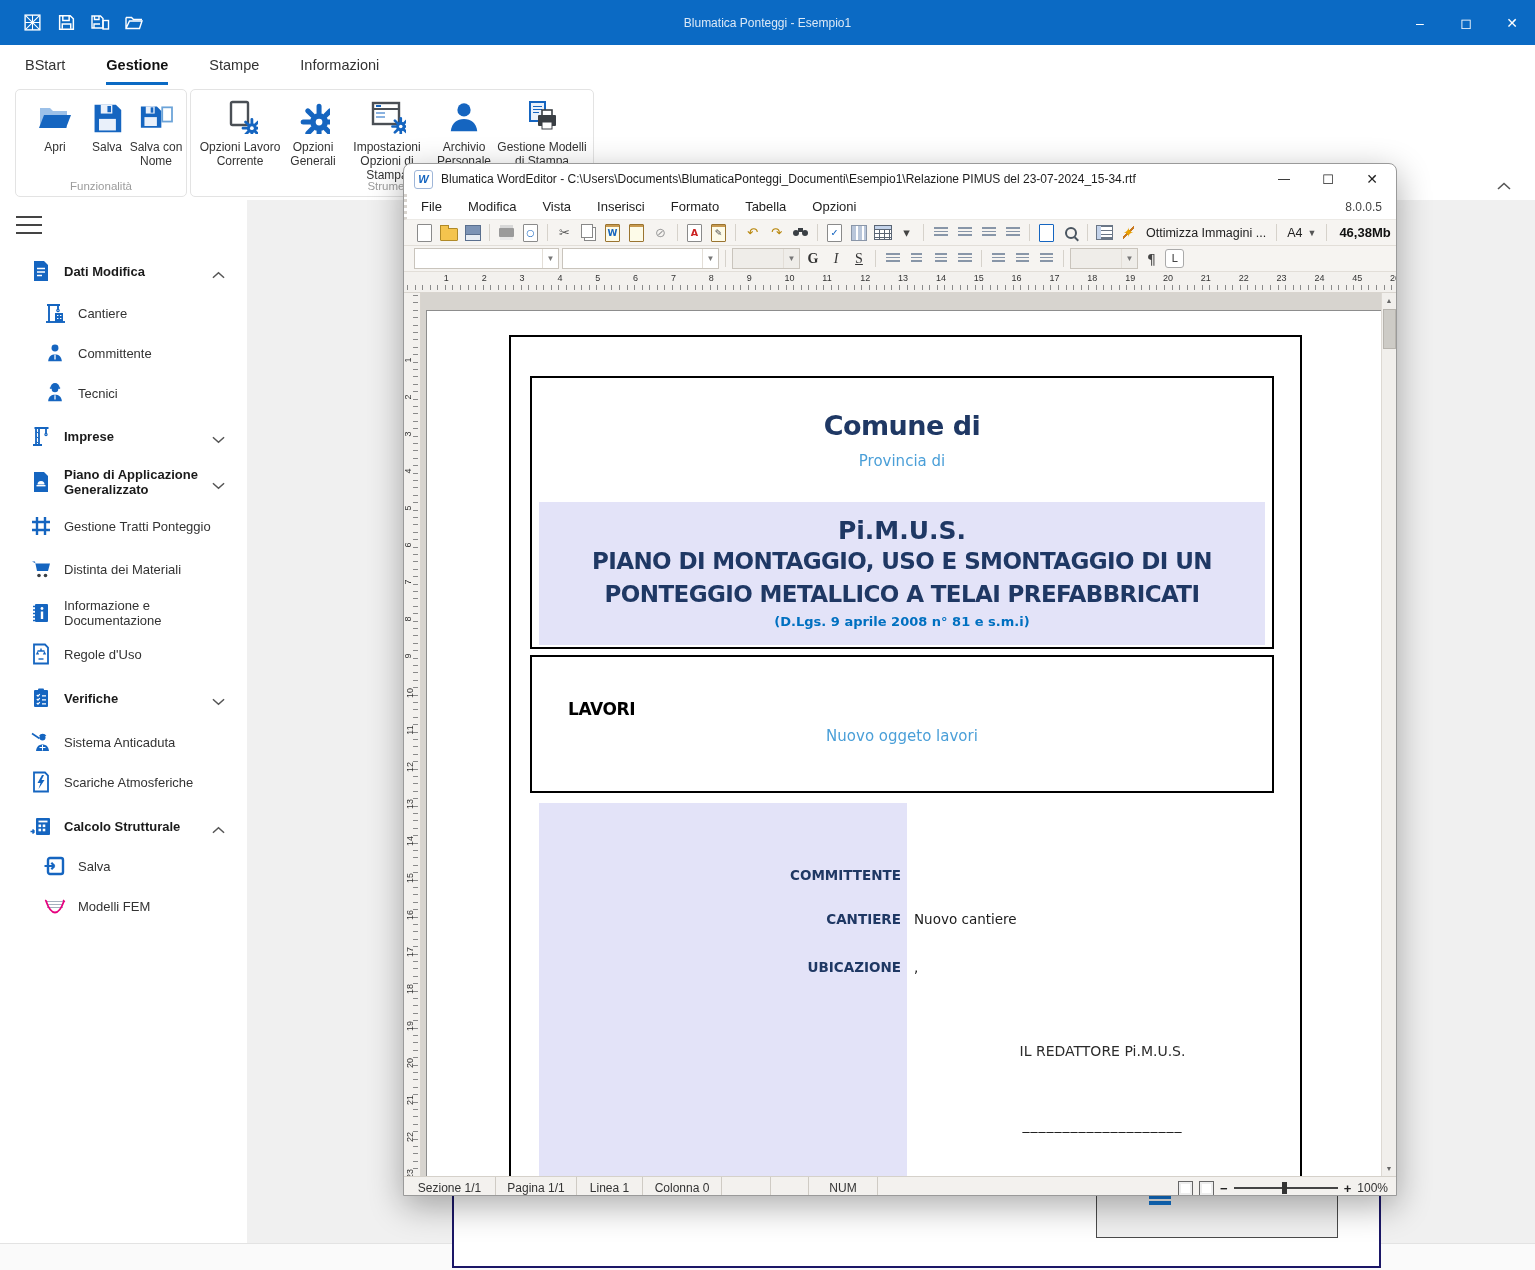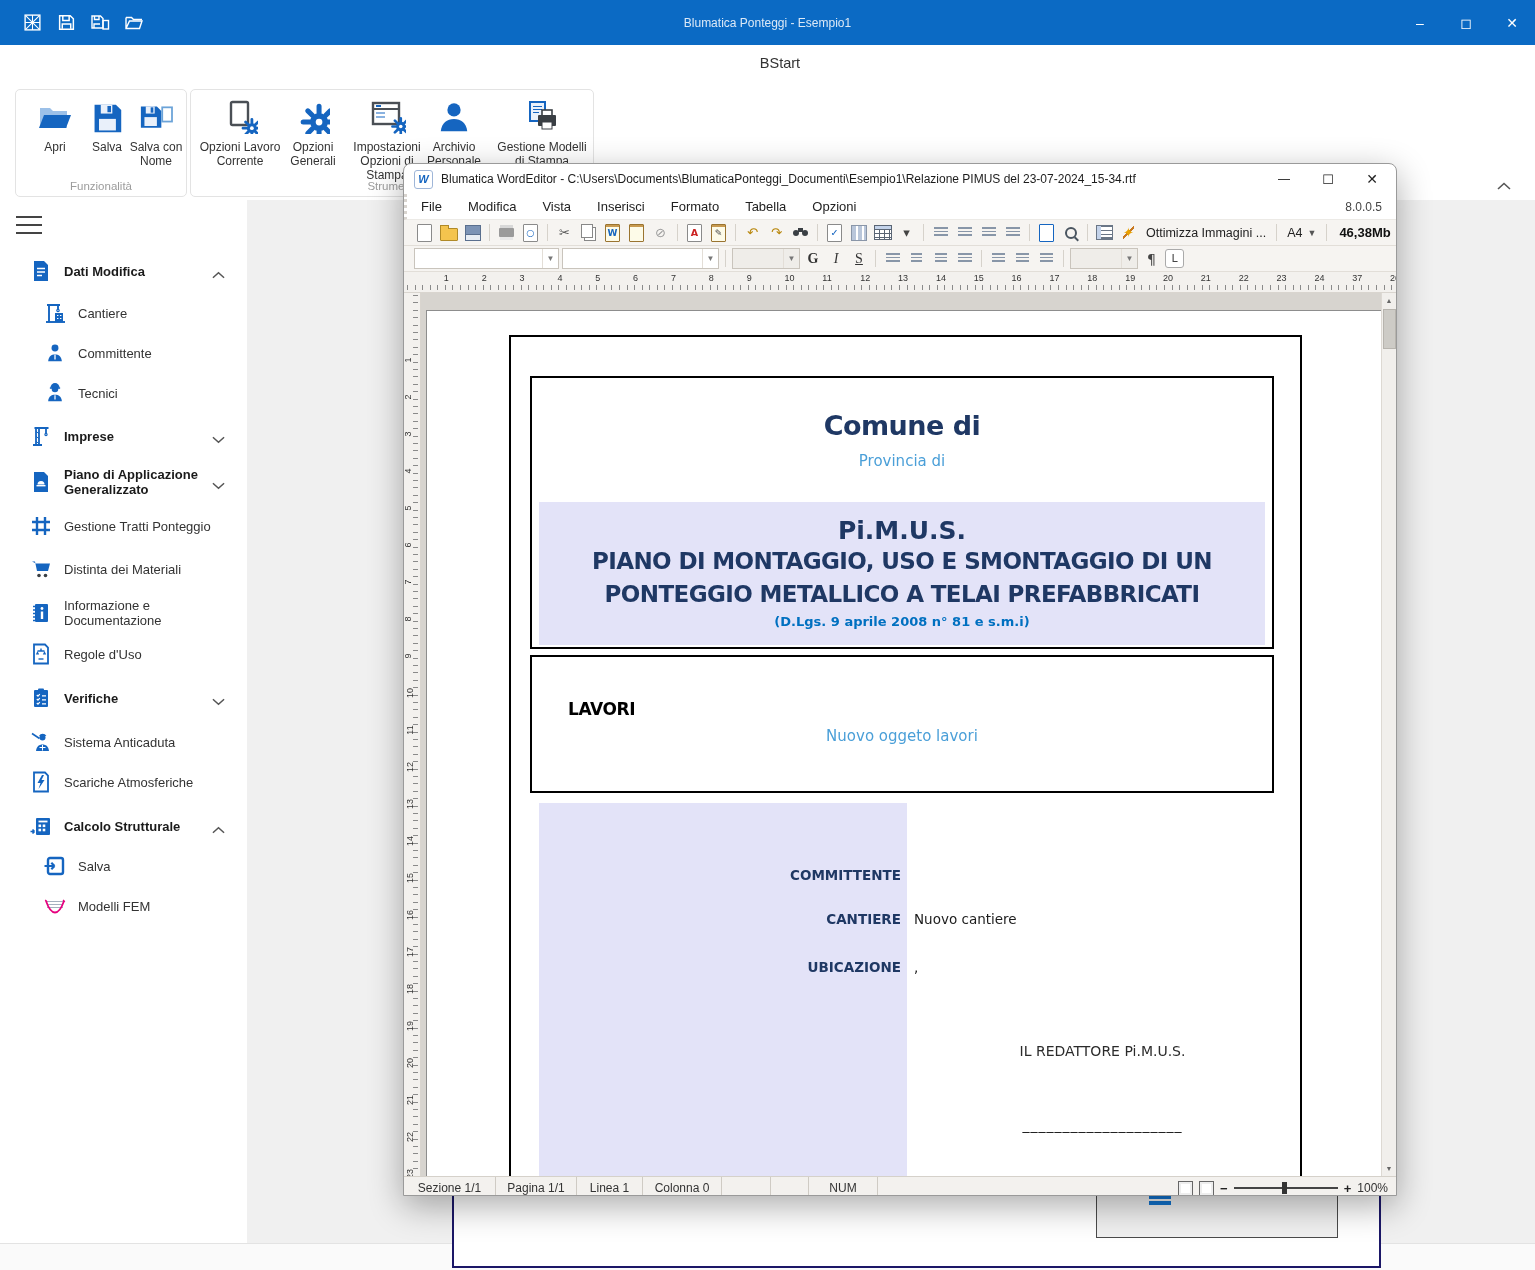--- a/index.html
+++ b/index.html
@@ -6,21 +6,21 @@
     font-family:"Liberation Sans",sans-serif;-webkit-font-smoothing:antialiased;}
   #app{position:relative;width:1535px;height:1270px;background:#fef9c3;outline:1px solid #d8d8d8;}
   
   #titlebar{position:absolute;left:0;top:0;width:1535px;height:45px;background:#0b6ac4;display:flex;align-items:center;}
   #qat{display:flex;gap:14px;margin-left:22px;align-items:center;}
   #qat .qi{width:20px;height:20px;display:flex;align-items:center;justify-content:center;}
   #main-title{position:absolute;left:0;right:0;text-align:center;color:#dce9f7;font-size:12px;pointer-events:none;}
   #win-ctrls{position:absolute;right:0;top:0;height:45px;display:flex;align-items:center;}
   #win-ctrls .wc{width:46px;height:45px;color:#fff;font-size:14px;display:flex;align-items:center;justify-content:center;}
   
-  #tabbar{position:absolute;left:0;top:45px;width:1535px;height:42px;background:#fff;display:flex;align-items:center;border-bottom:5px solid #a3a3a3;flex-direction:column;}
+  #tabbar{position:absolute;left:0;top:45px;width:1535px;height:42px;background:#fff;display:flex;align-items:center;border-bottom:5px solid #a3a3a3;}
   .tab{font-size:14.5px;color:#333;padding:10px 0 12px;margin-left:41px;position:relative;cursor:default;}
   .tab:first-child{margin-left:25px;}
   .tab.active{font-weight:bold;color:#111;}
   .tab.active::after{content:"";position:absolute;left:0;right:0;bottom:0;height:3px;background:#0b6ac4;}
   
   #ribbon{position:absolute;left:0;top:87px;width:1535px;height:113px;background:#fff;border-bottom:1px solid #dcdcdc;}
   .rgroup{position:absolute;top:2px;height:106px;border:1px solid #e3e3e3;border-radius:5px;background:#fff;}
   .rg1{left:15px;width:170px;}
   .rg2{left:190px;width:402px;}
   .rgl{position:absolute;bottom:4px;left:0;right:0;text-align:center;font-size:11.5px;color:#9c9c9c;}
@@ -267,21 +267,21 @@
               <rect x="8" y="5" width="5" height="2" fill="#1565c0"></rect>
               <rect x="8" y="12" width="9" height="2" fill="#8ab2e0"></rect>
               <rect x="8" y="16" width="9" height="2" fill="#8ab2e0"></rect>
               <g transform="translate(21,16) scale(0.62)">
                 <use href="#gear"></use>
               </g>
             </svg>
         </span>
         <span class="rlb">Impostazioni Opzioni di Stampa</span>
       </div>
-      <div class="rbtn" style="left:232px;width:62px">
+      <div class="rbtn" style="left:242px;width:62px">
         <span class="ric">
           <svg width="34" height="34" viewBox="0 0 36 34">
               <circle cx="18" cy="9.5" r="7" fill="#1565c0"></circle>
               <path d="M4 32c1-9 6.5-13 14-13s13 4 14 13z" fill="#1565c0"></path>
             </svg>
         </span>
         <span class="rlb">Archivio Personale</span>
       </div>
       <div class="rbtn" style="left:306px;width:90px">
         <span class="ric">
@@ -679,21 +679,21 @@
         <span class="rn" style="left: 569.75px;">15</span>
         <span class="rn" style="left: 607.6px;">16</span>
         <span class="rn" style="left: 645.45px;">17</span>
         <span class="rn" style="left: 683.3px;">18</span>
         <span class="rn" style="left: 721.15px;">19</span>
         <span class="rn" style="left: 759px;">20</span>
         <span class="rn" style="left: 796.85px;">21</span>
         <span class="rn" style="left: 834.7px;">22</span>
         <span class="rn" style="left: 872.55px;">23</span>
         <span class="rn" style="left: 910.4px;">24</span>
-        <span class="rn" style="left: 948.25px;">37</span>
+        <span class="rn" style="left: 948.25px;">45</span>
         <span class="rn" style="left: 986.1px;">26</span>
       </div>
 
     <div class="we-doc">
       <div class="we-vruler" id="vruler">
           <div class="ticks"></div>
           <span class="rn" style="top: 62px;">1</span>
           <span class="rn" style="top: 99px;">2</span>
           <span class="rn" style="top: 136px;">3</span>
           <span class="rn" style="top: 173px;">4</span>

